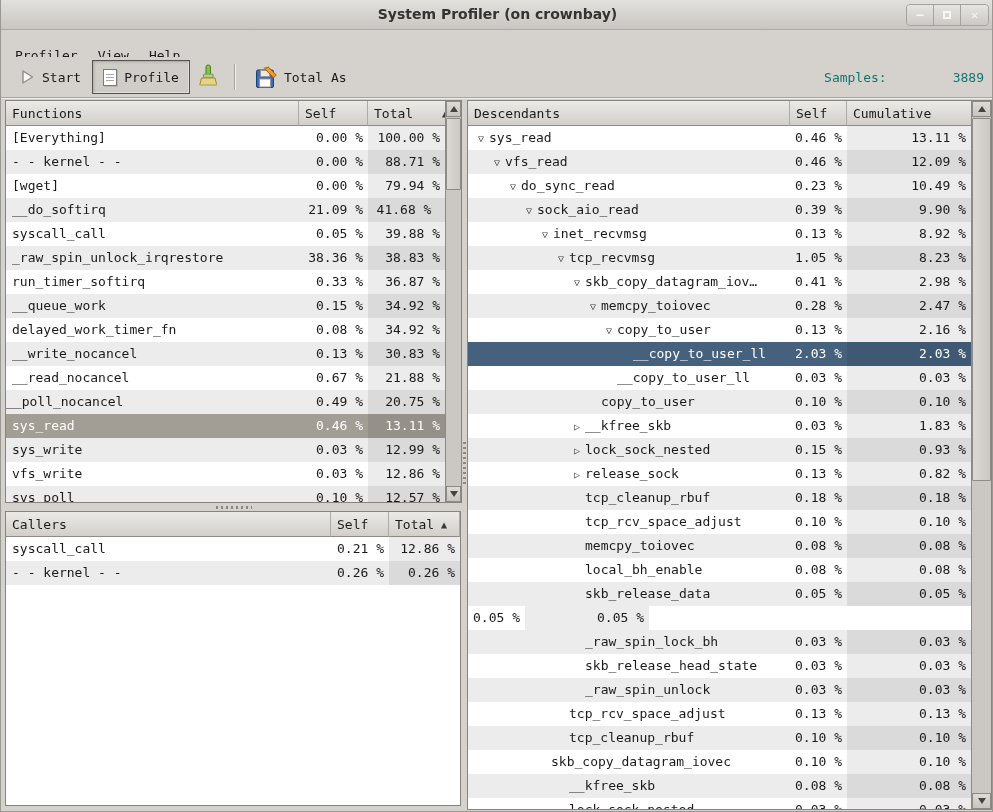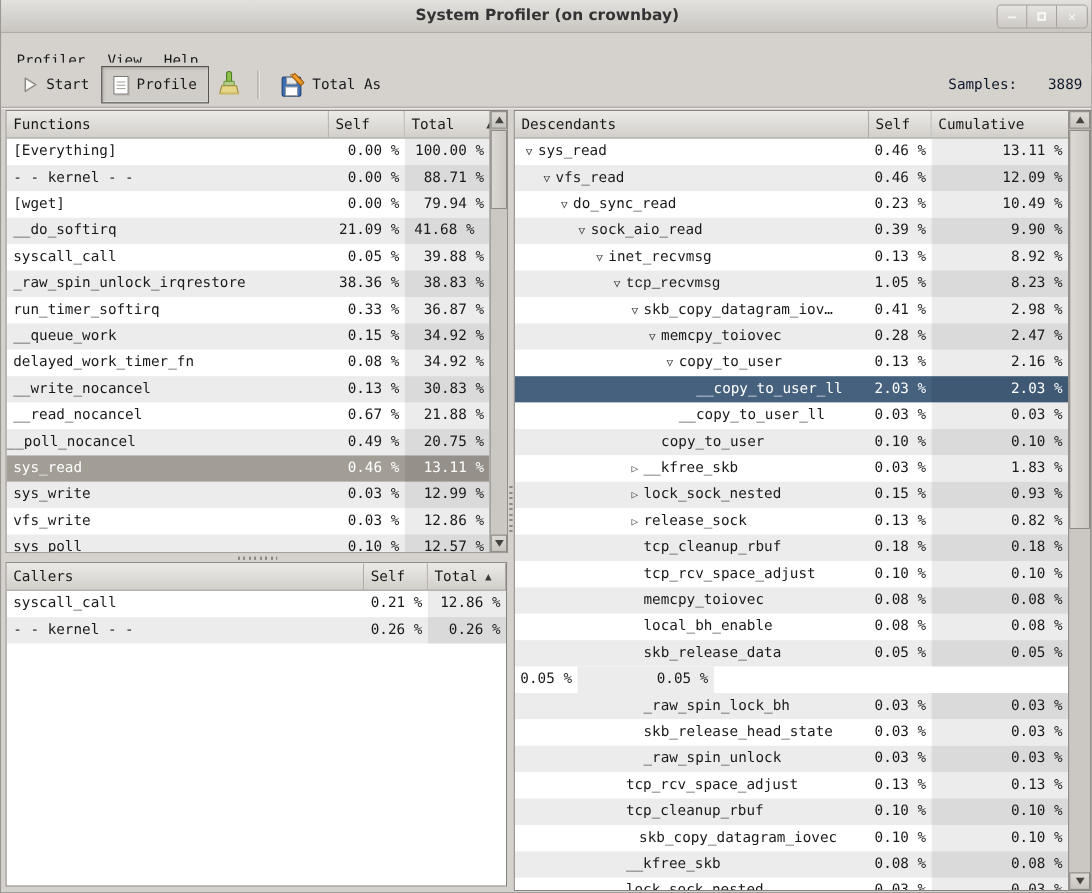--- a/index.html
+++ b/index.html
@@ -32,21 +32,21 @@
     border-bottom:1px solid #a9a6a1; box-shadow:0 1px 0 #efedea; }
   .tbtn{ height:34px; display:flex; align-items:center; gap:7px; padding:0 10px;
     background:transparent; border:1px solid transparent; }
   .tbtn.pressed{ border:1px solid #55534f; background:#d0cdc8;
     box-shadow:inset 1px 1px 3px rgba(0,0,0,.18), inset -1px -1px 0 #e8e6e3; }
   .tsep{ width:2px; height:26px; margin:0 8px;
     border-left:1px solid #a9a6a1; border-right:1px solid #f0efec; }
   .doc-icon{ width:14px; height:17px; background:#fff; border:1px solid #7d7b76;
     box-shadow:1px 1px 0 #b9b6b1; position:relative; }
   .doc-icon i{ position:absolute; left:2px; right:2px; height:1px; background:#a9a7a2; display:block; }
-  .samples{ margin-left:auto; color:#0f172a; display:flex; align-items:center; padding-right:2px; }
+  .samples{ margin-left:auto; color:#0f766e; display:flex; align-items:center; padding-right:2px;gap:38px; }
   .samples .val{ margin-left:28px; }
   
   .panel{ position:absolute; background:#fff; border:1px solid #87847f; overflow:hidden; }
   .thead{ position:absolute; left:0; top:0; right:0; height:25px; display:flex; }
   .hc{ height:25px; line-height:23px; padding-left:6px; display:flex; align-items:center;
     background:linear-gradient(#eceae7,#d2cfca); border-right:1px solid #aeaba6;
     border-bottom:1px solid #8e8b86; overflow:hidden; white-space:pre; }
   .hc .sortarrow{ margin-left:auto; padding-right:12px; font-size:10px; color:#3b3a37; }
   .tbody{ position:absolute; top:25px; left:0; bottom:0; overflow:hidden; }
   .trow{ display:flex; height:24px; line-height:24px; background:#fff; }
@@ -303,21 +303,21 @@
         <div class="c name" style="width: 322px; padding-left: 53px;"><span class="exp">▽</span><span>sock_aio_read</span></div>
         <div class="c num" style="width: 57px;">0.39 %</div>
         <div class="c num sorted" style="width: 124px;">9.90 %</div>
       </div>
       <div class="trow">
         <div class="c name" style="width: 322px; padding-left: 69px;"><span class="exp">▽</span><span>inet_recvmsg</span></div>
         <div class="c num" style="width: 57px;">0.13 %</div>
         <div class="c num sorted" style="width: 124px;">8.92 %</div>
       </div>
       <div class="trow alt">
-        <div class="c name" style="width: 322px; padding-left: 85px; font-family: Liberation Mono, monospace;"><span class="exp">▽</span><span>tcp_recvmsg</span></div>
+        <div class="c name" style="width: 322px; padding-left: 85px;"><span class="exp">▽</span><span>tcp_recvmsg</span></div>
         <div class="c num" style="width: 57px;">1.05 %</div>
         <div class="c num sorted" style="width: 124px;">8.23 %</div>
       </div>
       <div class="trow">
         <div class="c name" style="width: 322px; padding-left: 101px;"><span class="exp">▽</span><span>skb_copy_datagram_iov…</span></div>
         <div class="c num" style="width: 57px;">0.41 %</div>
         <div class="c num sorted" style="width: 124px;">2.98 %</div>
       </div>
       <div class="trow alt">
         <div class="c name" style="width: 322px; padding-left: 117px;"><span class="exp">▽</span><span>memcpy_toiovec</span></div>
@@ -407,21 +407,21 @@
         <div class="c name" style="width: 322px; padding-left: 85px;"><span class="exp"></span><span>tcp_rcv_space_adjust</span></div>
         <div class="c num" style="width: 57px;">0.13 %</div>
         <div class="c num sorted" style="width: 124px;">0.13 %</div>
       </div>
       <div class="trow alt">
         <div class="c name" style="width: 322px; padding-left: 85px;"><span class="exp"></span><span>tcp_cleanup_rbuf</span></div>
         <div class="c num" style="width: 57px;">0.10 %</div>
         <div class="c num sorted" style="width: 124px;">0.10 %</div>
       </div>
       <div class="trow">
-        <div class="c name" style="width: 322px; padding-left: 97px;"><span class="exp"></span><span>skb_copy_datagram_iovec</span></div>
+        <div class="c name" style="width: 322px; padding-left: 67px;"><span class="exp"></span><span>skb_copy_datagram_iovec</span></div>
         <div class="c num" style="width: 57px;">0.10 %</div>
         <div class="c num sorted" style="width: 124px;">0.10 %</div>
       </div>
       <div class="trow alt">
         <div class="c name" style="width: 322px; padding-left: 85px;"><span class="exp"></span><span>__kfree_skb</span></div>
         <div class="c num" style="width: 57px;">0.08 %</div>
         <div class="c num sorted" style="width: 124px;">0.08 %</div>
       </div>
       <div class="trow">
         <div class="c name" style="width: 322px; padding-left: 85px;"><span class="exp"></span><span>lock_sock_nested</span></div>

